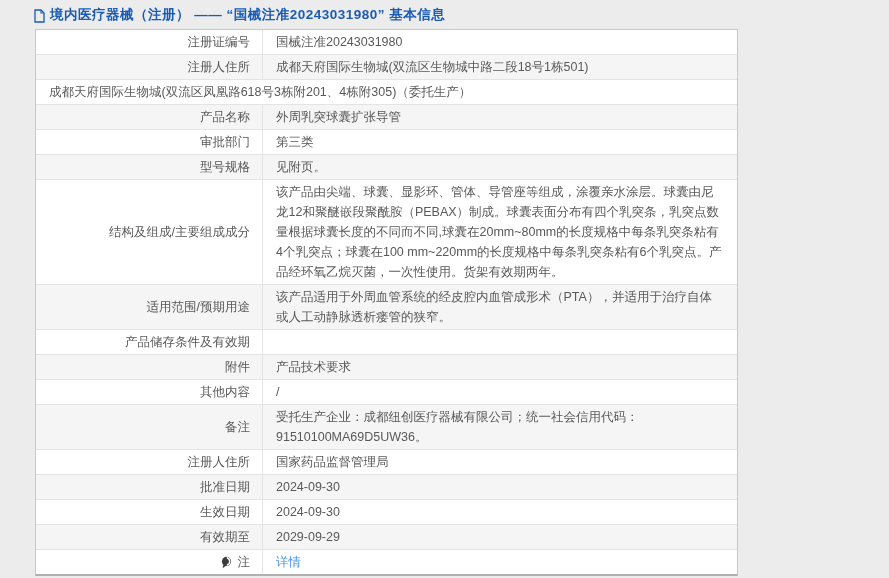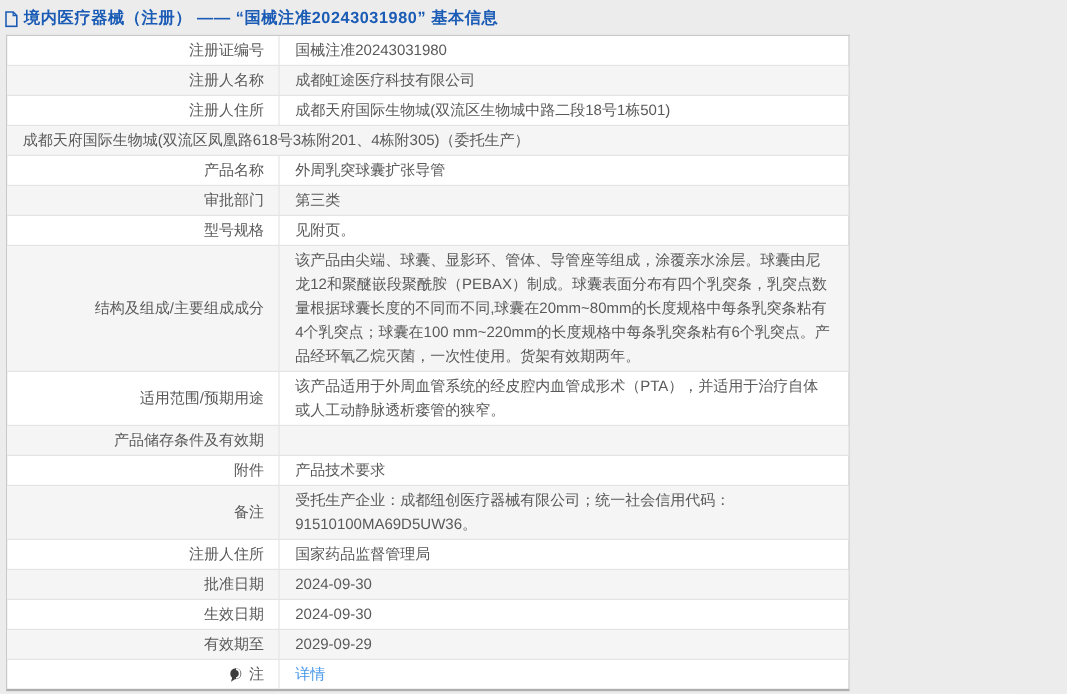--- a/index.html
+++ b/index.html
@@ -6,20 +6,21 @@
     margin: 0;
     padding: 0;
     background: #ececec;
     font-family: "Liberation Sans", "DejaVu Sans", sans-serif;
   }
   .page {
     width: 713px;
     height: 578px;
     overflow: hidden;
     box-sizing: border-box;
+    margin-left: 30px;
   }
   .titlebar {
     display: flex;
     align-items: center;
     gap: 4px;
     padding: 6px 4px 5px 3px;
   }
   .doc-icon { display: inline-flex; flex: none; margin-top: 1px; }
   .title {
     color: #1a5bb5;
@@ -88,26 +89,20 @@
 
   <div class="info-table" id="info-table">
 
   <div class="row">
         <div class="label-cell">注册证编号</div>
         <div class="value-cell">
           <span class="value-inner">国械注准20243031980</span>
         </div>
       </div>
       <div class="row">
-        <div class="label-cell">注册人名称</div>
-        <div class="value-cell">
-          <span class="value-inner">成都虹途医疗科技有限公司</span>
-        </div>
-      </div>
-      <div class="row">
         <div class="label-cell">注册人住所</div>
         <div class="value-cell">
           <span class="value-inner">成都天府国际生物城(双流区生物城中路二段18号1栋501)</span>
         </div>
       </div>
       <div class="row">
         <div class="value-cell">
           <span class="value-inner">成都天府国际生物城(双流区凤凰路618号3栋附201、4栋附305)（委托生产）</span>
         </div>
       </div>
@@ -144,20 +139,26 @@
       <div class="row">
         <div class="label-cell">产品储存条件及有效期</div>
         <div class="value-cell">
           <span class="value-inner"></span>
         </div>
       </div>
       <div class="row">
         <div class="label-cell">附件</div>
         <div class="value-cell">
           <span class="value-inner">产品技术要求</span>
+        </div>
+      </div>
+      <div class="row">
+        <div class="label-cell">其他内容</div>
+        <div class="value-cell">
+          <span class="value-inner">/</span>
         </div>
       </div>
       <div class="row">
         <div class="label-cell">备注</div>
         <div class="value-cell">
           <span class="value-inner">受托生产企业：成都纽创医疗器械有限公司；统一社会信用代码：91510100MA69D5UW36。</span>
         </div>
       </div>
       <div class="row">
         <div class="label-cell">注册人住所</div>

